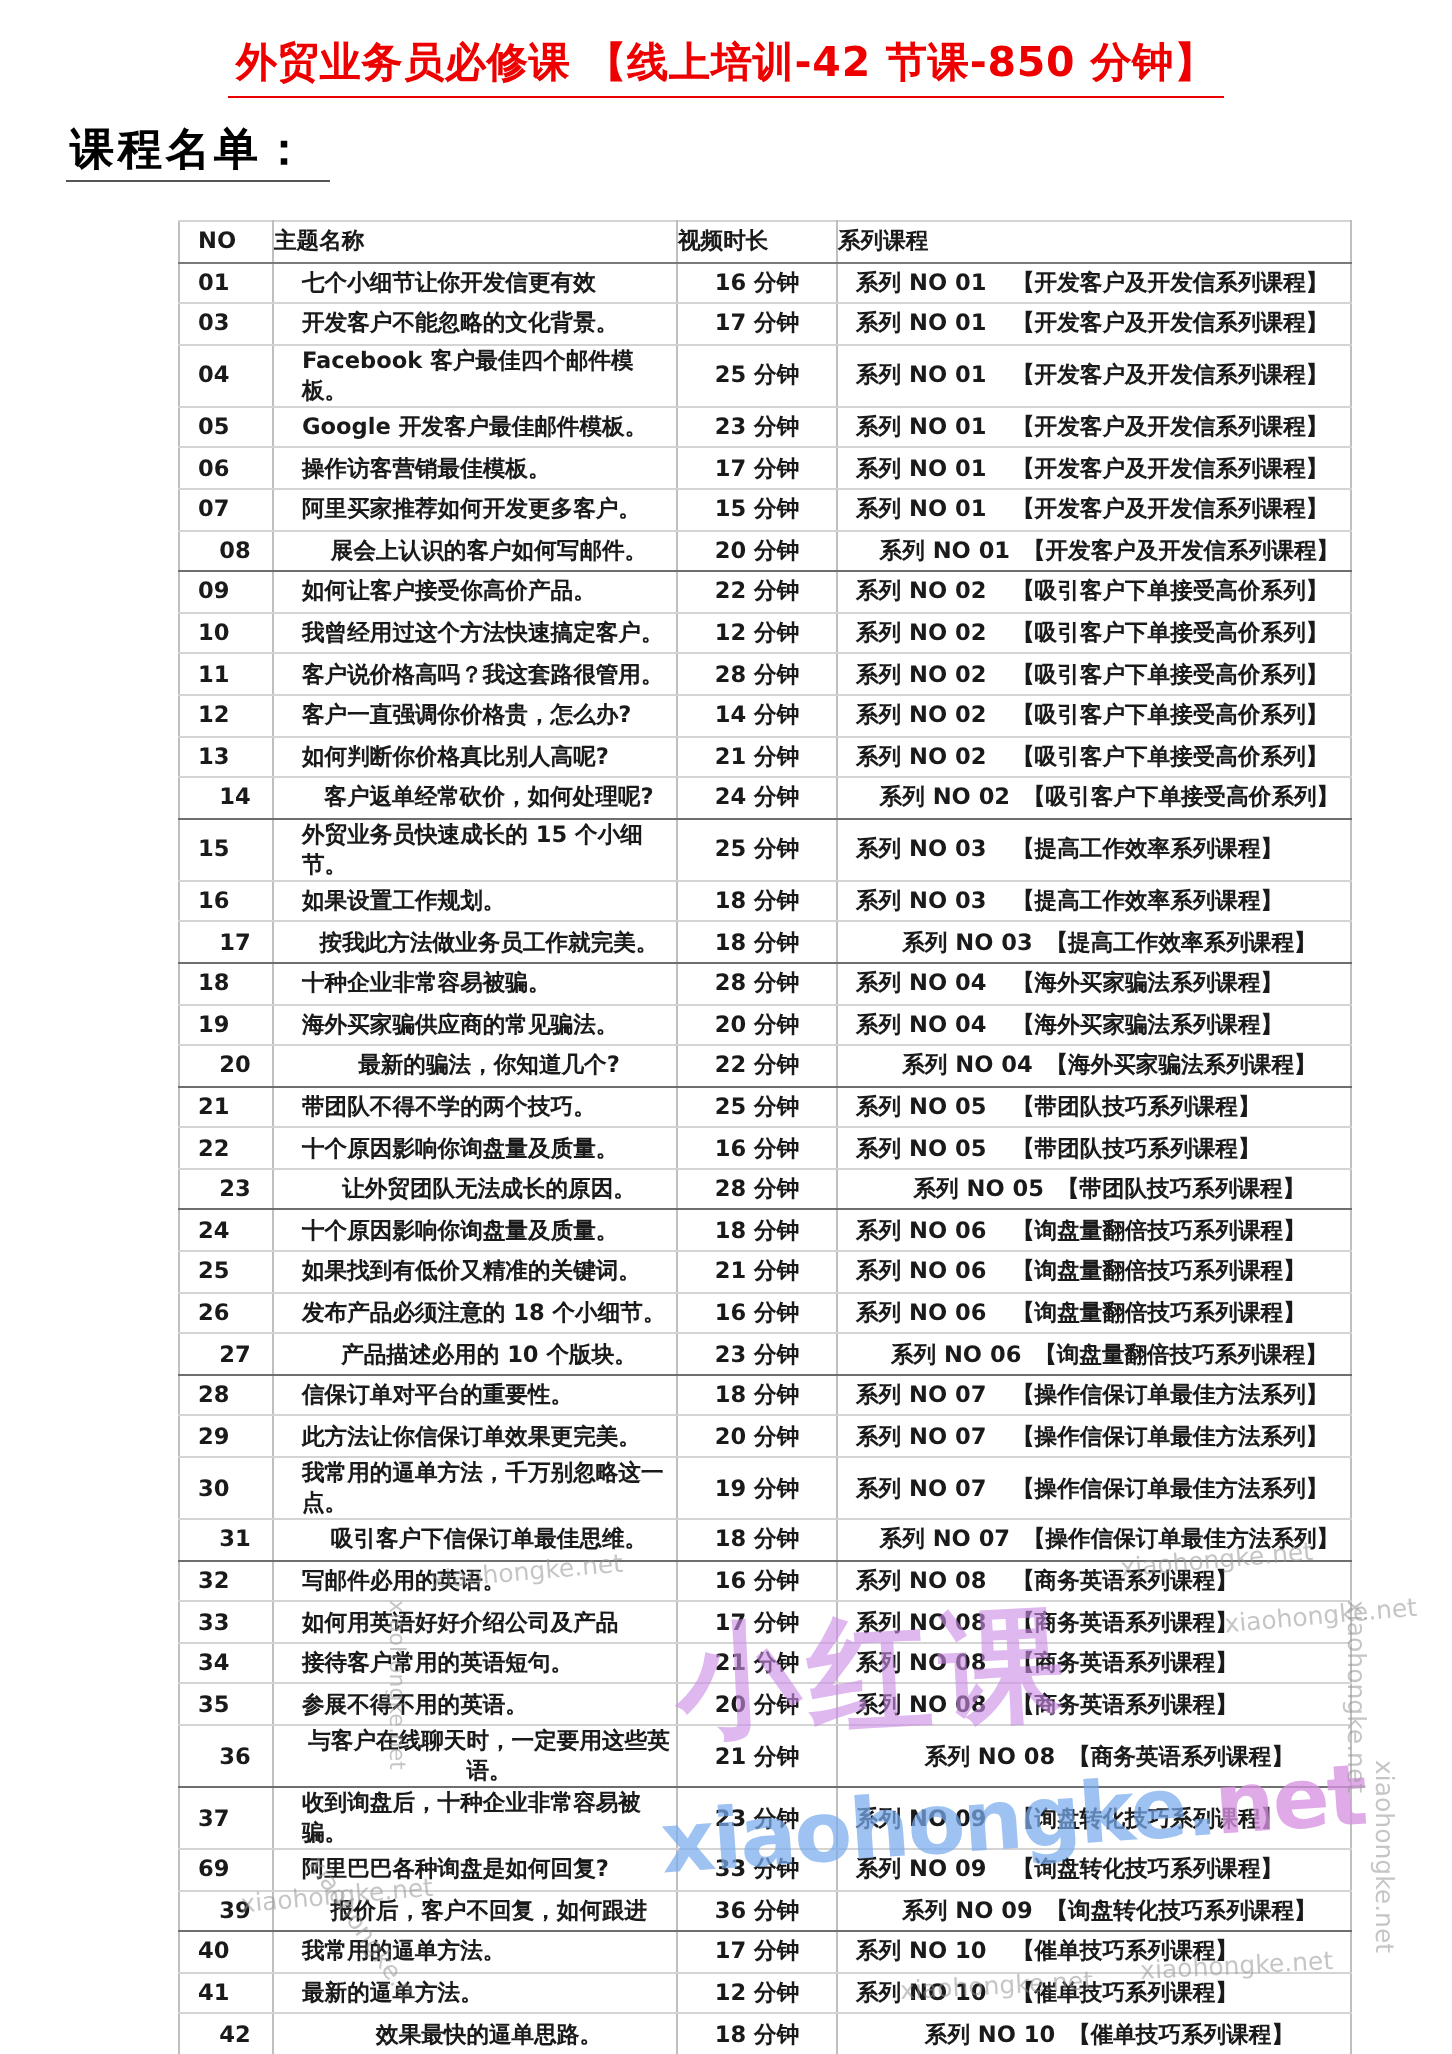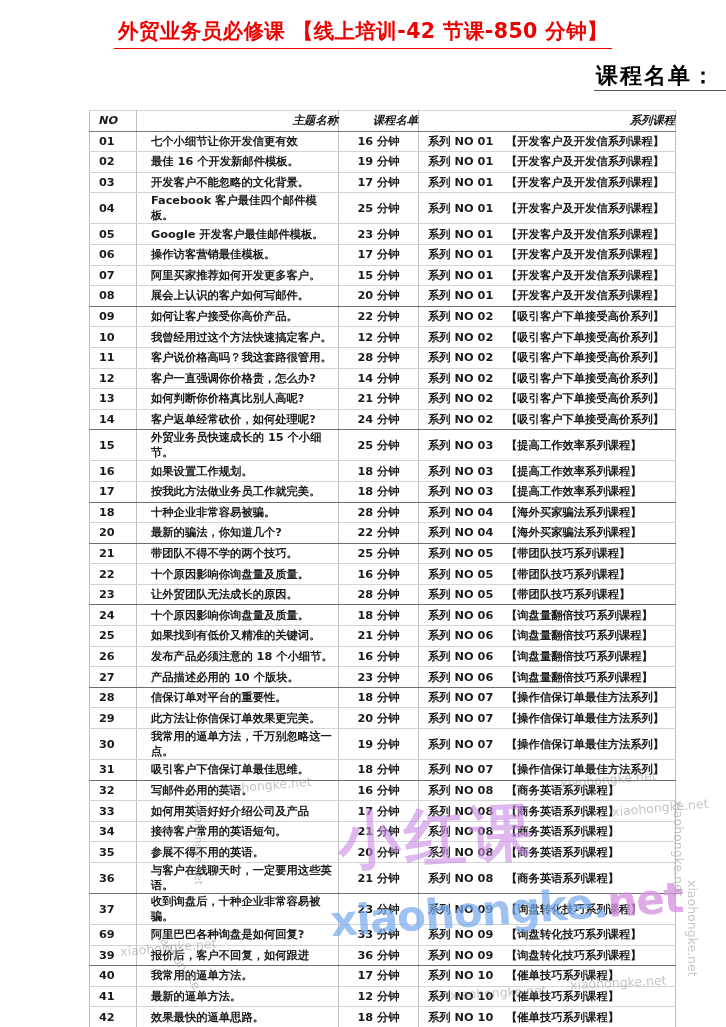--- a/index.html
+++ b/index.html
@@ -17,21 +17,21 @@
     display:inline-block;
     color:#ee0000;
     font-size:20.5px;
     font-weight:bold;
     letter-spacing:.4px;
     border-bottom:1.6px solid #ee0000;
     padding:0 4px 3px 4px;
     line-height:1.25;
     white-space:nowrap;
   }
-  .sub-title-wrap{text-align:right;margin-top:13px;}
+  .sub-title-wrap{text-align:left;margin-top:13px;margin-left:33px;}
   .sub-title{
     display:inline-block;
     color:#000000;
     font-size:22px;
     font-weight:bold;
     font-family:"DejaVu Serif","Liberation Serif",serif;
     border-bottom:1.5px solid #555;
     padding:0 10px 2px 2px;
     letter-spacing:2px;
     line-height:1.2;
@@ -70,27 +70,26 @@
   .c-dur{width:80px;text-align:center;}
   .c-series{width:257px;text-align:left;padding-left:9px !important;}
   .c-series .ser-no{display:inline-block;min-width:78px;}
   .c-series .ser-name{font-family:"DejaVu Serif","Liberation Serif",serif;}
 
   thead th{
     font-weight:bold;
     font-size:11.6px;
     height:22px;
     border-bottom:1.2px solid #7a7a7a !important;
-    font-style:italic;
-  }
-  thead th.c-topic,thead th.c-dur,thead th.c-series{text-align:right;padding-left:0 !important;margin-top:16px;}
+  }
+  thead th.c-topic,thead th.c-dur,thead th.c-series{text-align:left;padding-left:0 !important;margin-top:16px;}
   thead th.c-no{text-align:left;padding-left:9px !important;}
 
   tr.grp-start td{border-top:1.4px solid #6e6e6e !important;}
-  tr.grp-end td{border-bottom:1.4px solid #6e6e6e !important;}
+  tr.grp-end td{border-bottom:1.4px solid #6e6e6e !important;text-align:center;}
 
   
   .wm{position:absolute;pointer-events:none;user-select:none;white-space:nowrap;}
   .wm-big{
     left:338px;top:795px;
     font-size:62px;font-weight:bold;
     font-family:"DejaVu Serif","Liberation Serif",serif;
     color:rgba(205,140,230,.62);
     letter-spacing:4px;
     transform:rotate(-3deg);
@@ -130,38 +129,32 @@
   <div class="sub-title-wrap">
     <span class="sub-title">课程名单：</span>
   </div>
 
   <div class="table-wrap">
     <table class="courses">
       <thead>
         <tr>
           <th class="c-no">NO</th>
           <th class="c-topic">主题名称</th>
-          <th class="c-dur">课程名单</th>
+          <th class="c-dur">视频时长</th>
           <th class="c-series">系列课程</th>
         </tr>
       </thead>
       <tbody id="tbody">
           <tr class="grp-start">
             <td class="c-no">01</td>
             <td class="c-topic">七个小细节让你开发信更有效</td>
             <td class="c-dur">16 分钟</td>
             <td class="c-series"><span class="ser-no">系列 NO 01</span><span class="ser-name">【开发客户及开发信系列课程】</span></td>
           </tr>
           <tr>
-            <td class="c-no">02</td>
-            <td class="c-topic">最佳 16 个开发新邮件模板。</td>
-            <td class="c-dur">19 分钟</td>
-            <td class="c-series"><span class="ser-no">系列 NO 01</span><span class="ser-name">【开发客户及开发信系列课程】</span></td>
-          </tr>
-          <tr>
             <td class="c-no">03</td>
             <td class="c-topic">开发客户不能忽略的文化背景。</td>
             <td class="c-dur">17 分钟</td>
             <td class="c-series"><span class="ser-no">系列 NO 01</span><span class="ser-name">【开发客户及开发信系列课程】</span></td>
           </tr>
           <tr>
             <td class="c-no">04</td>
             <td class="c-topic">Facebook 客户最佳四个邮件模板。</td>
             <td class="c-dur">25 分钟</td>
             <td class="c-series"><span class="ser-no">系列 NO 01</span><span class="ser-name">【开发客户及开发信系列课程】</span></td>
@@ -241,20 +234,26 @@
           <tr class="grp-end">
             <td class="c-no">17</td>
             <td class="c-topic">按我此方法做业务员工作就完美。</td>
             <td class="c-dur">18 分钟</td>
             <td class="c-series"><span class="ser-no">系列 NO 03</span><span class="ser-name">【提高工作效率系列课程】</span></td>
           </tr>
           <tr class="grp-start">
             <td class="c-no">18</td>
             <td class="c-topic">十种企业非常容易被骗。</td>
             <td class="c-dur">28 分钟</td>
+            <td class="c-series"><span class="ser-no">系列 NO 04</span><span class="ser-name">【海外买家骗法系列课程】</span></td>
+          </tr>
+          <tr>
+            <td class="c-no">19</td>
+            <td class="c-topic">海外买家骗供应商的常见骗法。</td>
+            <td class="c-dur">20 分钟</td>
             <td class="c-series"><span class="ser-no">系列 NO 04</span><span class="ser-name">【海外买家骗法系列课程】</span></td>
           </tr>
           <tr class="grp-end">
             <td class="c-no">20</td>
             <td class="c-topic">最新的骗法，你知道几个?</td>
             <td class="c-dur">22 分钟</td>
             <td class="c-series"><span class="ser-no">系列 NO 04</span><span class="ser-name">【海外买家骗法系列课程】</span></td>
           </tr>
           <tr class="grp-start">
             <td class="c-no">21</td>

